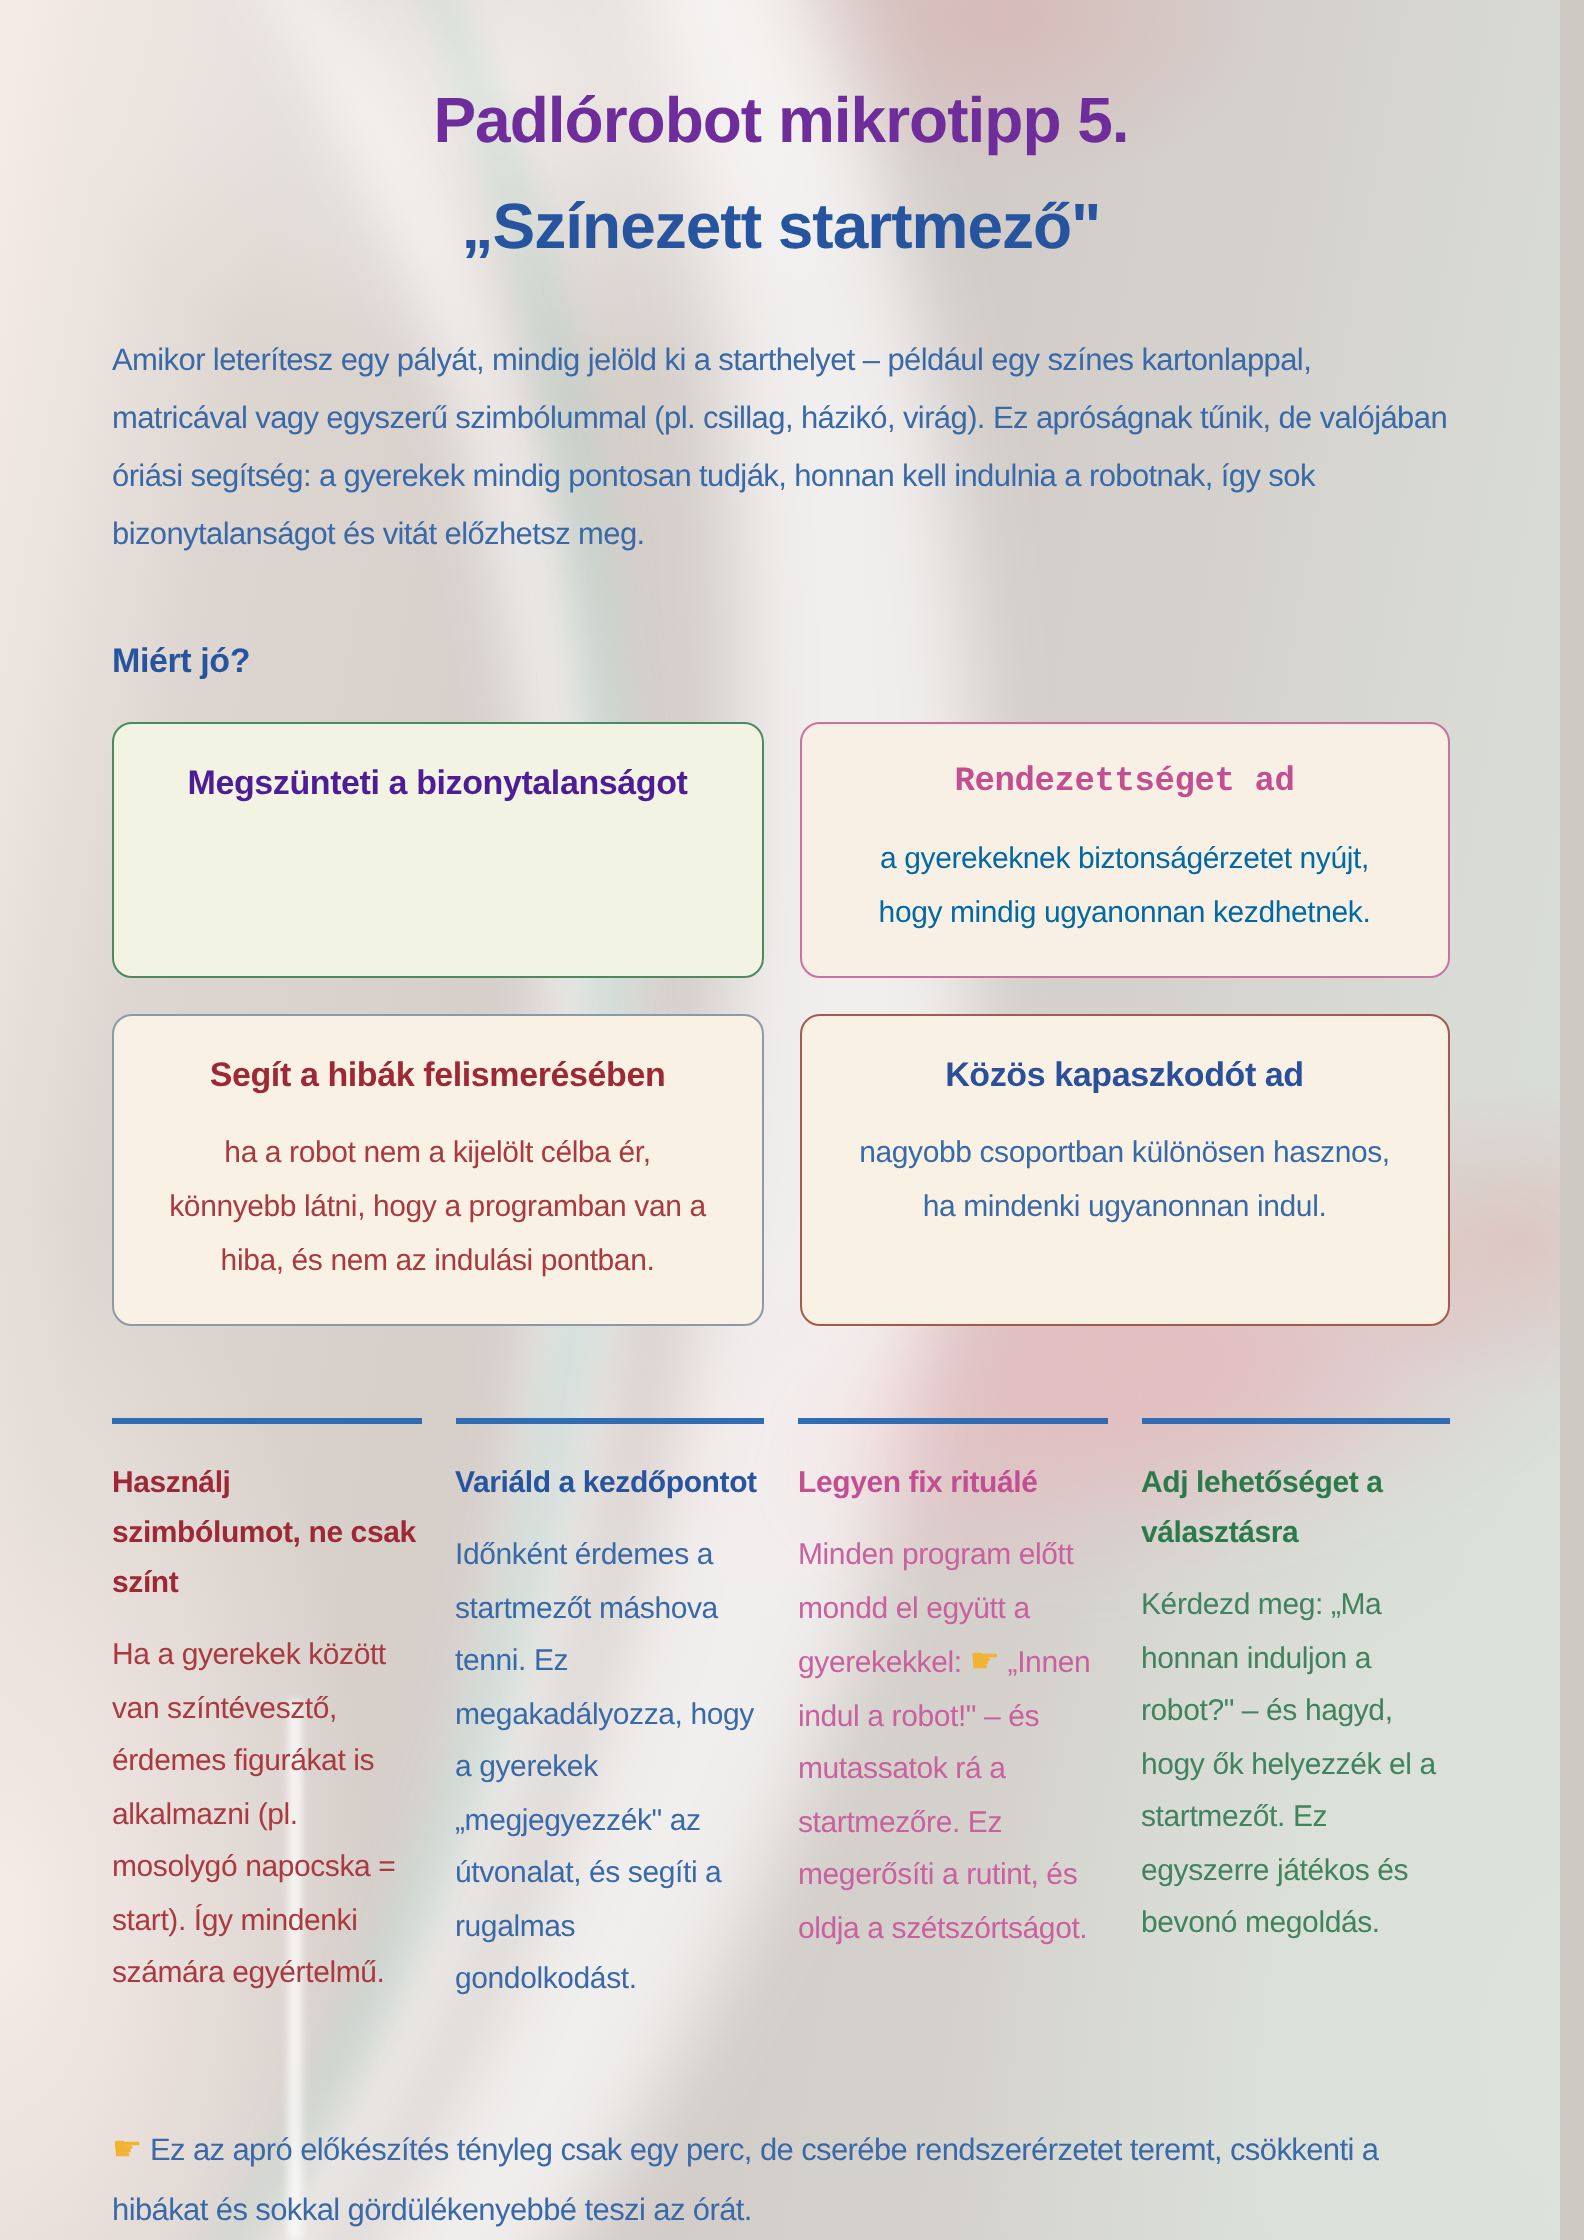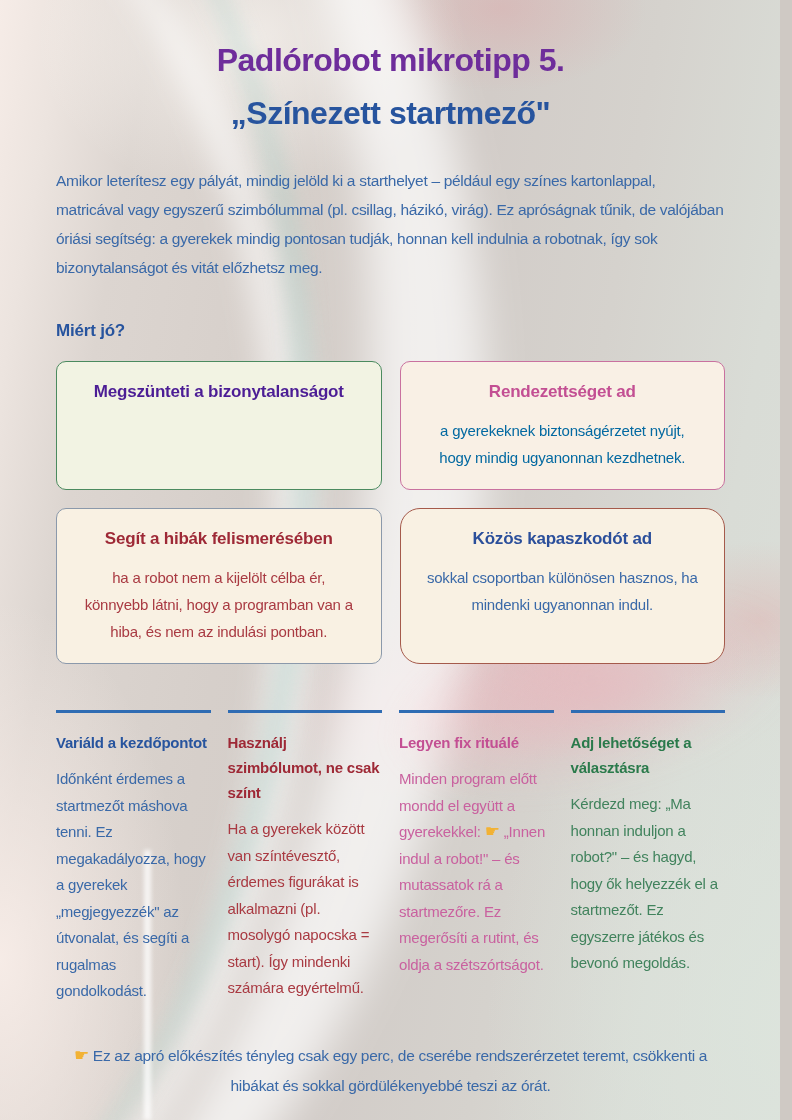--- a/index.html
+++ b/index.html
@@ -66,42 +66,42 @@
   .card{
     border-radius:10px;border:1.5px solid;box-sizing:border-box;
     padding:20px 22px 18px 22px;text-align:center;
   }
   .card-title{font-weight:bold;font-size:17px;letter-spacing:-0.2px;margin:0 0 15px 0;}
   .card-body{font-size:15px;line-height:27px;letter-spacing:-0.2px;margin:0;}
   .card-green{background:#f2f3e3;border-color:#4b8a5f;min-height:112px;}
   .card-green .card-title{color:#4c1d95;}
   .card-green .card-body{color:#41835d;}
   .card-pink{background:#f9f0e5;border-color:#c9719f;min-height:112px;}
-  .card-pink .card-title{color:#c34f93;}
+  .card-pink .card-title{color:#c34f93;font-family:Liberation Mono, monospace;}
   .card-pink .card-body{color:#0369a1;}
   .card-slate{background:#f9f1e3;border-color:#8b99ab;min-height:136px;}
   .card-slate .card-title{color:#9e2936;}
   .card-slate .card-body{color:#a93a42;}
-  .card-brick{background:#f9f1e3;border-color:#a55a4b;min-height:136px;border-radius:20px;}
+  .card-brick{background:#f9f1e3;border-color:#a55a4b;min-height:136px;}
   .card-brick .card-title{color:#2b4f9b;}
   .card-brick .card-body{color:#3a69a8;}
   .tips-heading{margin-top:29px;}
   .columns{
     margin-top:46px;display:grid;grid-template-columns:repeat(4,1fr);column-gap:17px;
   }
   .col-rule{height:0;border-top:3px solid #2f6cb3;margin-bottom:17px;}
   .tip-title{font-weight:bold;font-size:15px;line-height:25px;letter-spacing:-0.2px;margin:0 0 11px 0;}
   .tip-body{font-size:15px;line-height:26.5px;letter-spacing:-0.2px;margin:0;}
   .col-red .tip-title{color:#9e2936;} .col-red .tip-body{color:#a93a42;}
   .col-blue .tip-title{color:#27549e;} .col-blue .tip-body{color:#3a69a8;}
   .col-pink .tip-title{color:#c34f93;} .col-pink .tip-body{color:#c9619f;}
   .col-green .tip-title{color:#2a7a4b;} .col-green .tip-body{color:#41835d;}
   .hand-icon{color:#f2b234;font-size:17px;}
   .footer-note{
-    margin:36px auto 0 auto;max-width:688px;text-align:center;
+    margin:56px auto 0 auto;max-width:688px;
     color:#3a69a8;font-size:15.5px;line-height:30px;letter-spacing:-0.3px;
   }
 </style>
 </head>
 <body>
 
 <div class="page">
 
   <div class="bg bg-haze"></div>
   <div class="bg arc-white"></div>
@@ -126,35 +126,35 @@
       <div class="card card-pink">
         <div class="card-title">Rendezettséget ad</div>
         <p class="card-body">a gyerekeknek biztonságérzetet nyújt, hogy mindig ugyanonnan kezdhetnek.</p>
       </div>
       <div class="card card-slate">
         <div class="card-title">Segít a hibák felismerésében</div>
         <p class="card-body">ha a robot nem a kijelölt célba ér, könnyebb látni, hogy a programban van a hiba, és nem az indulási pontban.</p>
       </div>
       <div class="card card-brick">
         <div class="card-title">Közös kapaszkodót ad</div>
-        <p class="card-body">sokkal csoportban különösen hasznos, ha mindenki ugyanonnan indul.</p>
+        <p class="card-body">nagyobb csoportban különösen hasznos, ha mindenki ugyanonnan indul.</p>
       </div>
     </div>
 
 
     <div class="columns">
+      <div class="tip-col col-red">
+        <div class="col-rule"></div>
+        <div class="tip-title">Használj szimbólumot, ne csak színt</div>
+        <p class="tip-body">Ha a gyerekek között van színtévesztő, érdemes figurákat is alkalmazni (pl. mosolygó napocska = start). Így mindenki számára egyértelmű.</p>
+      </div>
       <div class="tip-col col-blue">
         <div class="col-rule"></div>
         <div class="tip-title">Variáld a kezdőpontot</div>
         <p class="tip-body">Időnként érdemes a startmezőt máshova tenni. Ez megakadályozza, hogy a gyerekek „megjegyezzék" az útvonalat, és segíti a rugalmas gondolkodást.</p>
-      </div>
-      <div class="tip-col col-red">
-        <div class="col-rule"></div>
-        <div class="tip-title">Használj szimbólumot, ne csak színt</div>
-        <p class="tip-body">Ha a gyerekek között van színtévesztő, érdemes figurákat is alkalmazni (pl. mosolygó napocska = start). Így mindenki számára egyértelmű.</p>
       </div>
       <div class="tip-col col-pink">
         <div class="col-rule"></div>
         <div class="tip-title">Legyen fix rituálé</div>
         <p class="tip-body"><span>Minden program előtt mondd el együtt a gyerekekkel: </span><span class="hand-icon">☛</span><span> „Innen indul a robot!" – és mutassatok rá a startmezőre. Ez megerősíti a rutint, és oldja a szétszórtságot.</span></p>
       </div>
       <div class="tip-col col-green">
         <div class="col-rule"></div>
         <div class="tip-title">Adj lehetőséget a választásra</div>
         <p class="tip-body">Kérdezd meg: „Ma honnan induljon a robot?" – és hagyd, hogy ők helyezzék el a startmezőt. Ez egyszerre játékos és bevonó megoldás.</p>

